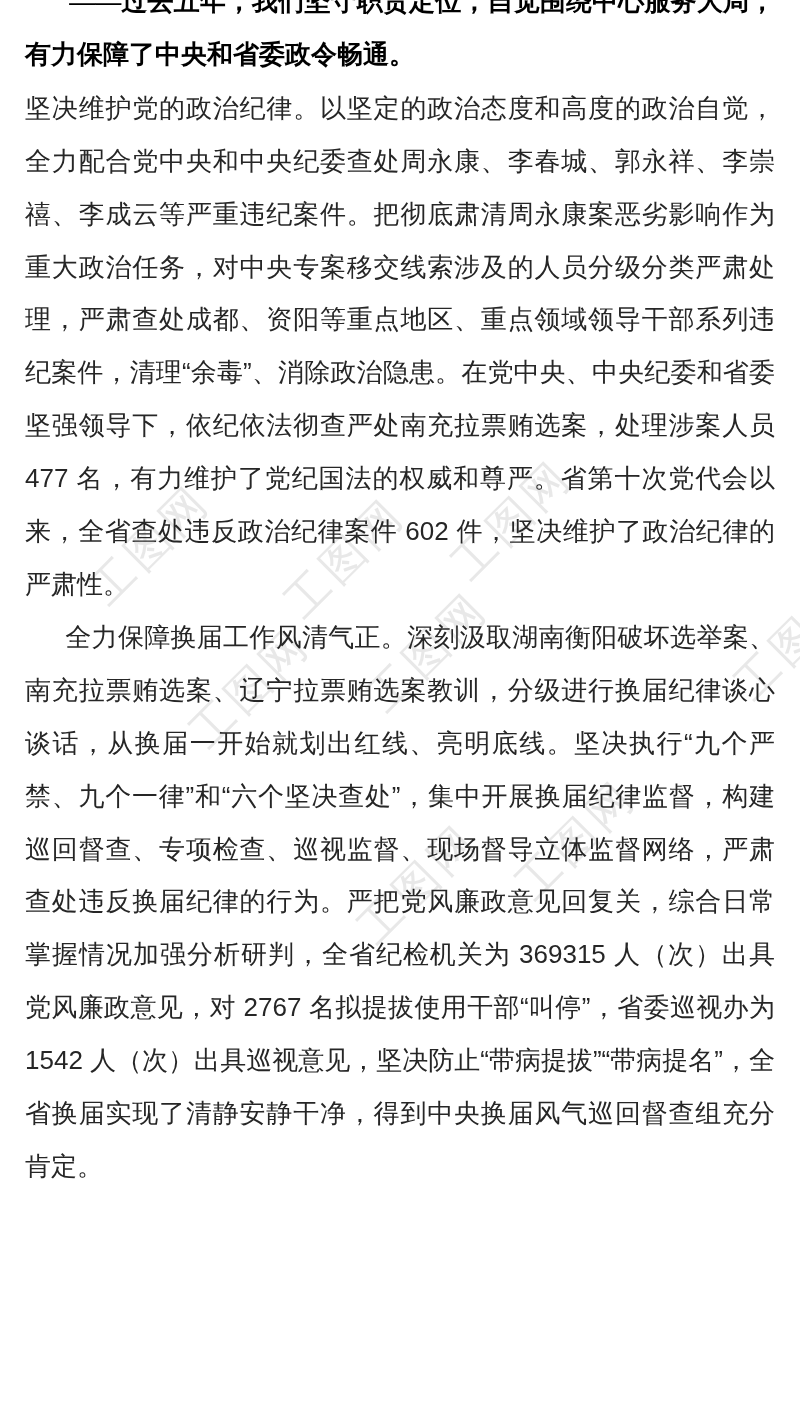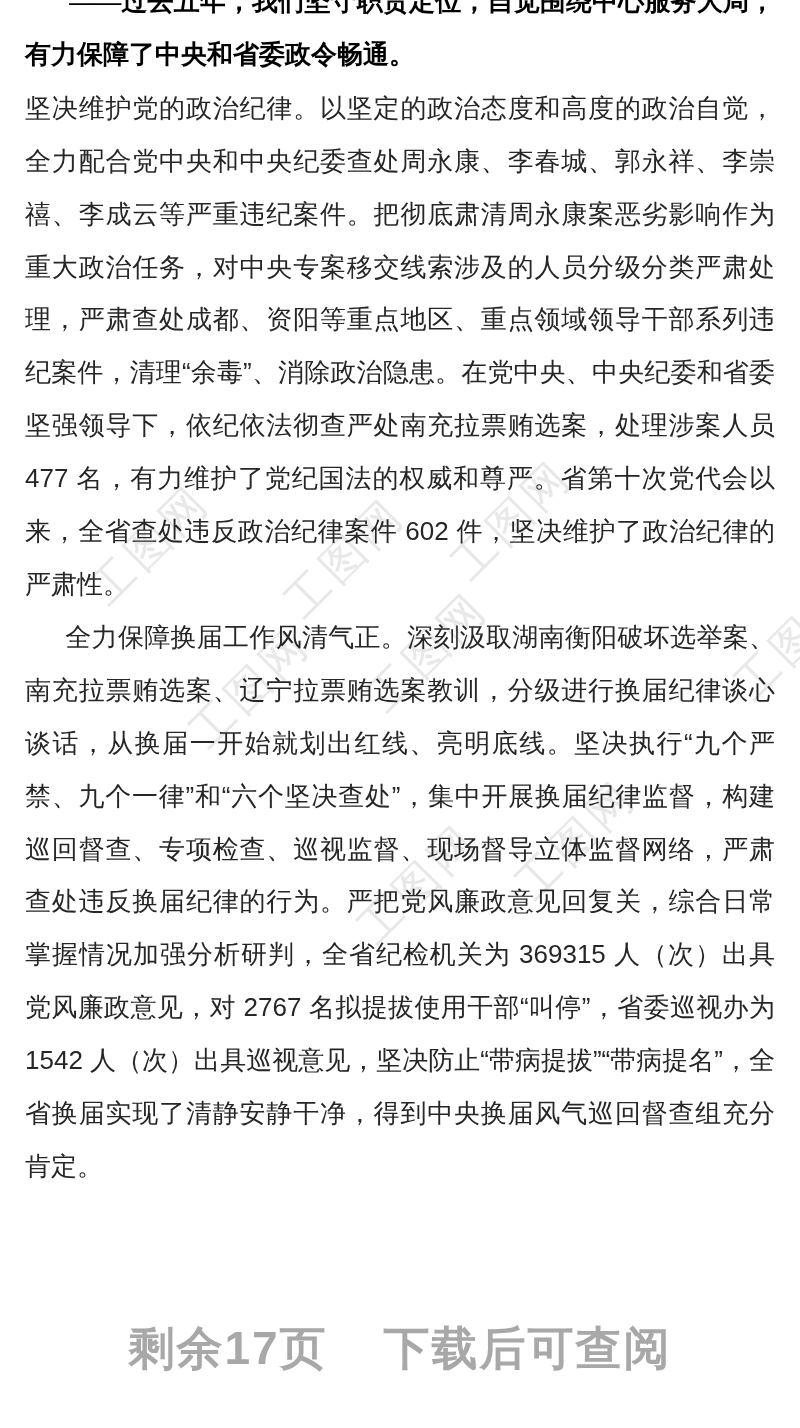--- a/index.html
+++ b/index.html
@@ -92,17 +92,14 @@
       <span style="left: 576px; top: 840px; color: rgba(110, 110, 110, 0.16);">工图网</span>
       <span style="left: 418px; top: 884px; color: rgba(110, 110, 110, 0.16);">工图网</span>
     </div>
 
   <div class="content">
     <p class="headline">——过去五年，我们坚守职责定位，自觉围绕中心服务大局，有力保障了中央和省委政令畅通。</p>
     <p class="body-para">坚决维护党的政治纪律。以坚定的政治态度和高度的政治自觉，全力配合党中央和中央纪委查处周永康、李春城、郭永祥、李崇禧、李成云等严重违纪案件。把彻底肃清周永康案恶劣影响作为重大政治任务，对中央专案移交线索涉及的人员分级分类严肃处理，严肃查处成都、资阳等重点地区、重点领域领导干部系列违纪案件，清理“余毒”、消除政治隐患。在党中央、中央纪委和省委坚强领导下，依纪依法彻查严处南充拉票贿选案，处理涉案人员 477 名，有力维护了党纪国法的权威和尊严。省第十次党代会以来，全省查处违反政治纪律案件 602 件，坚决维护了政治纪律的严肃性。</p>
     <p class="body-para indented">全力保障换届工作风清气正。深刻汲取湖南衡阳破坏选举案、南充拉票贿选案、辽宁拉票贿选案教训，分级进行换届纪律谈心谈话，从换届一开始就划出红线、亮明底线。坚决执行“九个严禁、九个一律”和“六个坚决查处”，集中开展换届纪律监督，构建巡回督查、专项检查、巡视监督、现场督导立体监督网络，严肃查处违反换届纪律的行为。严把党风廉政意见回复关，综合日常掌握情况加强分析研判，全省纪检机关为 369315 人（次）出具党风廉政意见，对 2767 名拟提拔使用干部“叫停”，省委巡视办为 1542 人（次）出具巡视意见，坚决防止“带病提拔”“带病提名”，全省换届实现了清静安静干净，得到中央换届风气巡回督查组充分肯定。</p>
   </div>
 
-  <div class="footer-banner">
-    <span>剩余17页</span><span class="gap"></span><span>下载后可查阅</span>
-  </div>
 
 </div>
 
 </body></html>

